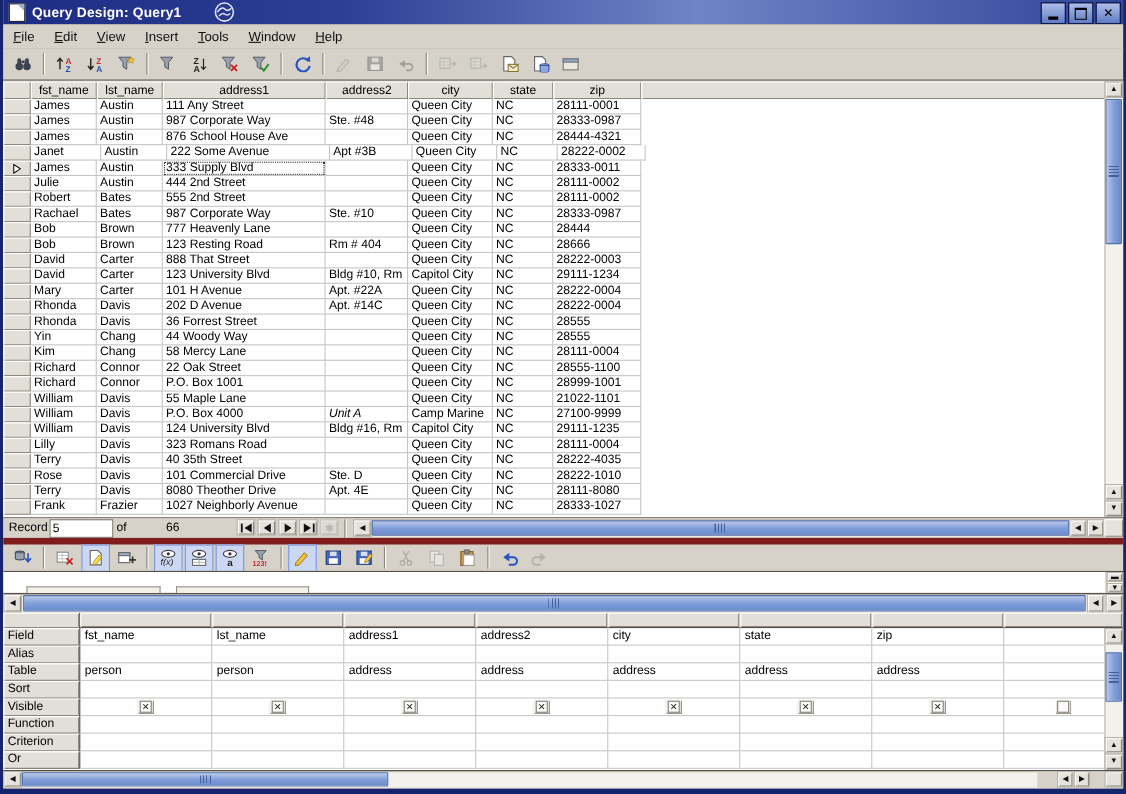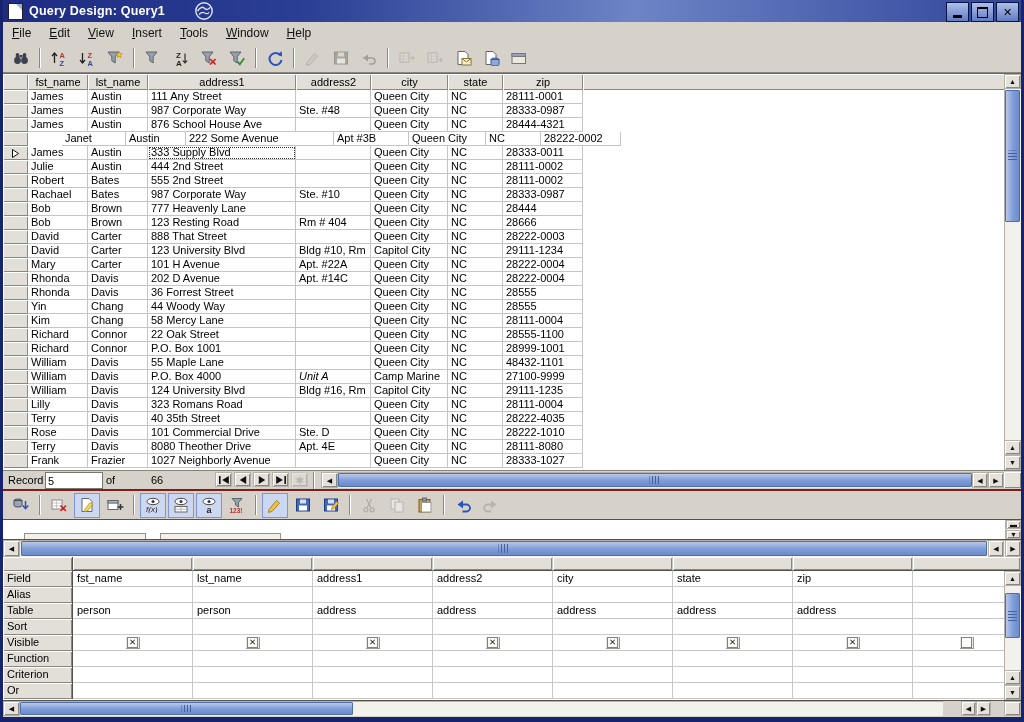--- a/index.html
+++ b/index.html
@@ -24,21 +24,21 @@
   .wbtn .maxi{width:9px;height:8px;border:1px solid #000;border-top:2px solid #000;}
 
   
   #menubar{position:absolute;left:0;top:22px;width:100%;height:22px;background:#d6d2c9;
     display:flex;align-items:center;font-size:12px;border-bottom:1px solid #aeaaa0;}
   .menu-item{padding:0 9px;height:22px;line-height:22px;color:#111;}
 
   
   .toolbar{position:absolute;left:0;width:100%;background:#d6d2c9;display:flex;align-items:center;padding-left:4px;box-sizing:border-box;}
   #toolbar1{top:44px;height:29px;border-bottom:1px solid #8a877f;}
-  #toolbar2{top:489px;height:30px;border-top:2px solid #7f1d1d;}
+  #toolbar2{top:489px;height:30px;border-top:6px solid #7f1d1d;}
   .icon{width:24px;height:23px;display:inline-flex;align-items:center;justify-content:center;
     border:1px solid transparent;margin:0 1px;}
   .icon.pressed{border:1px solid #7b96df;background:#ccd8f1;}
   .icon.disabled{opacity:.40;filter:grayscale(1);}
   .tsep{width:0;height:20px;border-left:1px solid #8a877f;border-right:1px solid #fff;margin:0 4px;}
 
   
   #datatable{position:absolute;left:0;top:73px;width:100%;height:397px;background:#fff;border-top:1px solid #6a675f;box-sizing:border-box;}
   #dt-header{display:flex;height:16px;}
   .th{background:#e2dfd8;box-shadow:inset 1px 1px 0 #fff,inset -1px -1px 0 #8a877f;
@@ -319,21 +319,21 @@
           <div class="dt-cell" style="width: 60px;">Austin</div>
           <div class="dt-cell" style="width: 148px;">876 School House Ave</div>
           <div class="dt-cell" style="width: 75px;"></div>
           <div class="dt-cell" style="width: 77px;">Queen City</div>
           <div class="dt-cell" style="width: 55px;">NC</div>
           <div class="dt-cell" style="width: 80px;">28444-4321</div>
           <div class="dt-fill"></div>
         </div>
         <div class="dt-row">
           <div class="rowhdr"></div>
-          <div class="dt-cell" style="width: 64px; margin-left: 34px;">Janet</div>
+          <div class="dt-cell" style="width: 64px;">Janet</div>
           <div class="dt-cell" style="width: 60px;">Austin</div>
           <div class="dt-cell" style="width: 148px;">222 Some Avenue</div>
           <div class="dt-cell" style="width: 75px;">Apt #3B</div>
           <div class="dt-cell" style="width: 77px;">Queen City</div>
           <div class="dt-cell" style="width: 55px;">NC</div>
           <div class="dt-cell" style="width: 80px;">28222-0002</div>
           <div class="dt-fill"></div>
         </div>
         <div class="dt-row">
           <div class="rowhdr">
@@ -505,21 +505,21 @@
           <div class="dt-fill"></div>
         </div>
         <div class="dt-row">
           <div class="rowhdr"></div>
           <div class="dt-cell" style="width: 60px;">William</div>
           <div class="dt-cell" style="width: 60px;">Davis</div>
           <div class="dt-cell" style="width: 148px;">55 Maple Lane</div>
           <div class="dt-cell" style="width: 75px;"></div>
           <div class="dt-cell" style="width: 77px;">Queen City</div>
           <div class="dt-cell" style="width: 55px;">NC</div>
-          <div class="dt-cell" style="width: 80px;">48432-1101</div>
+          <div class="dt-cell" style="width: 80px;">21022-1101</div>
           <div class="dt-fill"></div>
         </div>
         <div class="dt-row">
           <div class="rowhdr"></div>
           <div class="dt-cell" style="width: 60px;">William</div>
           <div class="dt-cell" style="width: 60px;">Davis</div>
           <div class="dt-cell" style="width: 148px;">P.O. Box 4000</div>
           <div class="dt-cell" style="width: 75px; font-style: italic;">Unit A</div>
           <div class="dt-cell" style="width: 77px;">Camp Marine</div>
           <div class="dt-cell" style="width: 55px;">NC</div>

